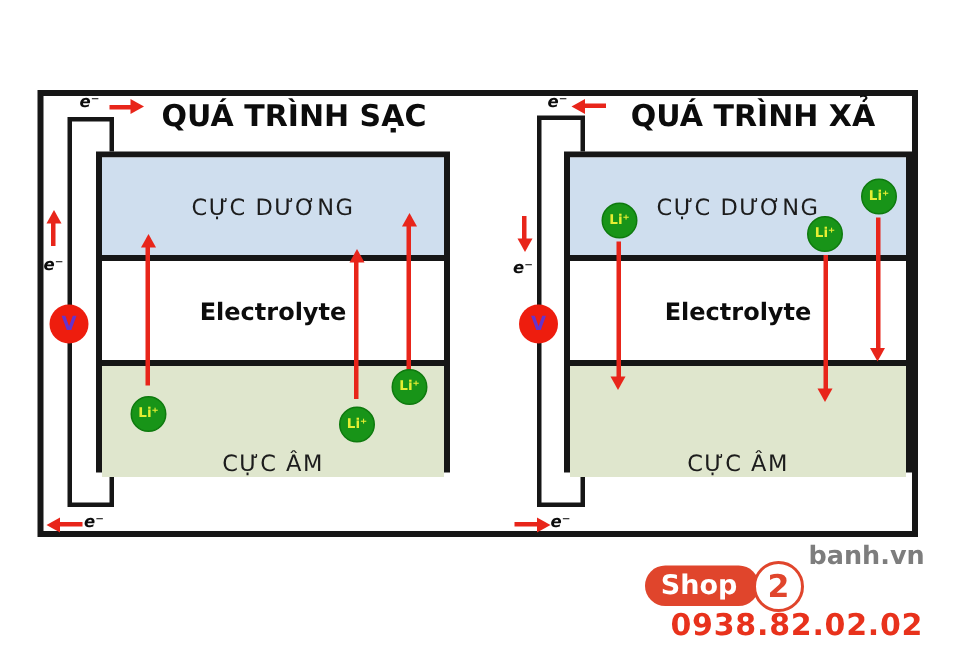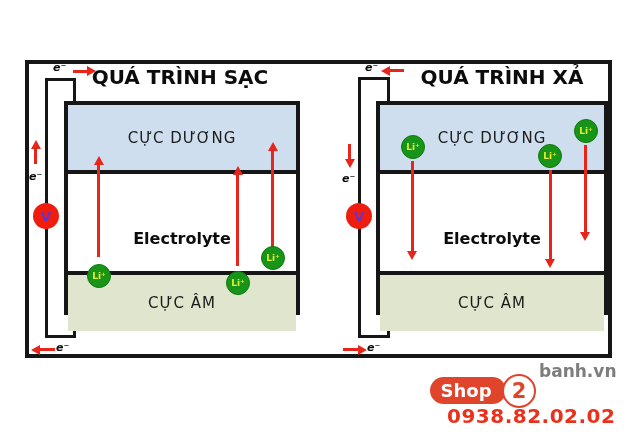--- a/index.html
+++ b/index.html
@@ -10,22 +10,22 @@
   html,body{margin:0;padding:0;background:#fff;}
   .canvas{position:relative;width:640px;height:440px;background:#fff;overflow:hidden;
           font-family:"DejaVu Sans","Liberation Sans",sans-serif;color:#111;}
   .frame{position:absolute;left:25px;top:60px;width:587px;height:298px;
          border:4px solid var(--frame-black);box-sizing:border-box;}
   .wire{position:absolute;border:3px solid var(--frame-black);box-sizing:border-box;background:transparent;}
   .title{position:absolute;text-align:center;font-weight:bold;font-size:20px;color:#0c0c0c;white-space:nowrap;}
   .battery{position:absolute;border:4px solid var(--frame-black);box-sizing:border-box;background:#fff;height:214px;}
   .layer{width:100%;display:flex;align-items:center;justify-content:center;box-sizing:border-box;}
   .layer.pos{height:69px;background:var(--layer-blue);border-bottom:4px solid var(--frame-black);text-align:center;}
-  .layer.mid{height:70px;background:#ffffff;border-bottom:4px solid var(--frame-black);margin-top:31px;}
-  .layer.neg{height:56px;background:var(--layer-green);}
+  .layer.mid{height:70px;background:#ffffff;border-bottom:4px solid var(--frame-black);}
+  .layer.neg{height:74px;background:var(--layer-green);align-items:flex-end;}
   .llabel{font-size:15px;color:#1c1c1c;letter-spacing:1px;}
   .llabel.bold{font-weight:bold;font-size:16px;letter-spacing:0;color:#0c0c0c;}
   .elabel{position:absolute;font-size:11px;font-weight:bold;font-style:italic;color:#0c0c0c;white-space:nowrap;}
   .vline{position:absolute;width:3px;background:var(--arrow-red);}
   .hline{position:absolute;height:3px;background:var(--arrow-red);}
   .ah{position:absolute;width:0;height:0;}
   .ah-up{border-left:5px solid transparent;border-right:5px solid transparent;border-bottom:9px solid var(--arrow-red);}
   .ah-down{border-left:5px solid transparent;border-right:5px solid transparent;border-top:9px solid var(--arrow-red);}
   .ah-left{border-top:5px solid transparent;border-bottom:5px solid transparent;border-right:9px solid var(--arrow-red);}
   .ah-right{border-top:5px solid transparent;border-bottom:5px solid transparent;border-left:9px solid var(--arrow-red);}
@@ -44,21 +44,21 @@
   .phone{position:absolute;left:447px;top:404px;font-weight:bold;font-size:20px;color:var(--phone-red);letter-spacing:.5px;}
 </style>
 </head>
 <body>
 
 <div class="canvas">
 
   <div class="frame"></div>
 
   <div>
-    <div class="title" style="left:74px;top:65px;width:212px">QUÁ TRÌNH SẠC</div>
+    <div class="title" style="left:90px;top:65px;width:212px">QUÁ TRÌNH SẠC</div>
 
     <div class="wire" style="left:45px;top:78px;width:31px;height:260px"></div>
 
     <div class="elabel" style="left:53px;top:61px">e⁻</div>
     <div>
       <div class="hline" style="left:73px;top:70px;width:15px"></div>
       <div class="ah ah-right" style="left:87px;top:66px"></div>
     </div>
 
     <div>

